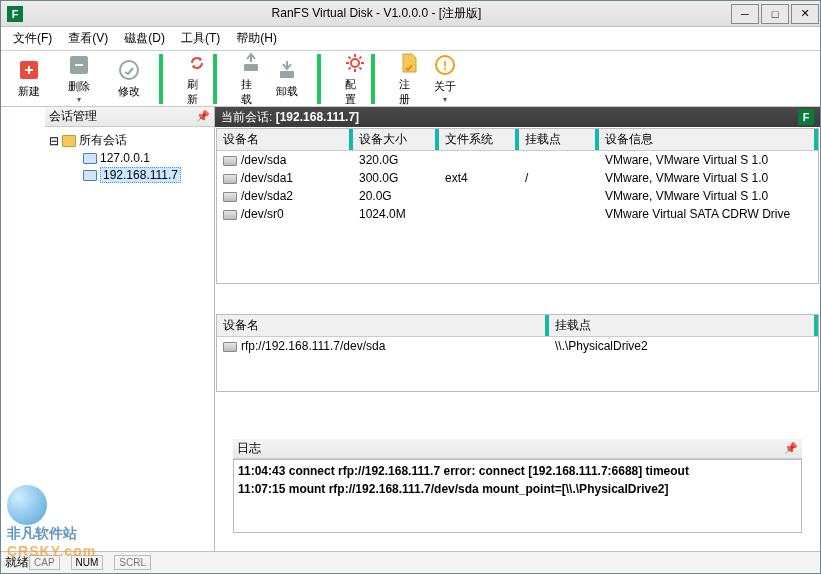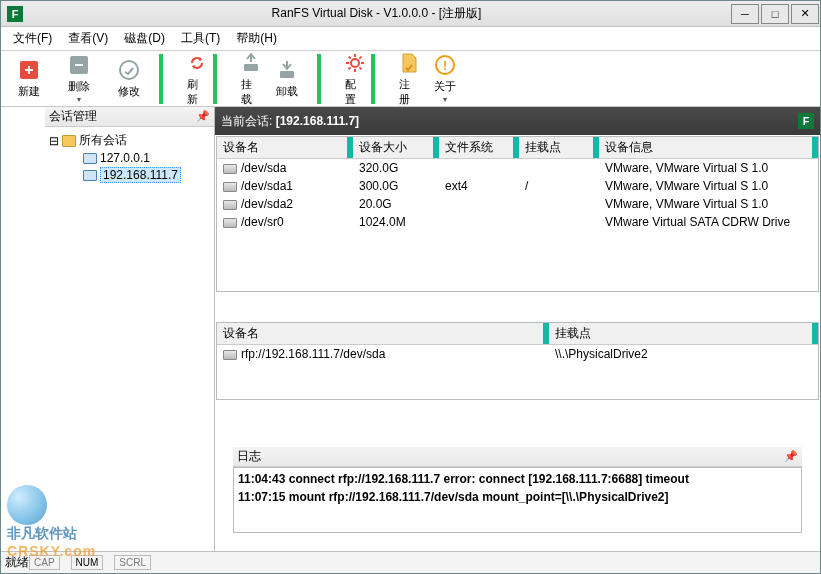--- a/index.html
+++ b/index.html
@@ -25,26 +25,26 @@
 .panel-header { height: 20px; background: linear-gradient(#f4f4f4,#e8e8e8); border-bottom: 1px solid #ccc; display: flex; align-items: center; padding: 0 4px; font-size: 12px; justify-content: space-between; }
 .pin { font-size: 11px; color: #444; }
 .tree { padding: 4px; flex: 1; }
 .tree-node { display: flex; align-items: center; gap: 3px; padding: 1px 0; }
 .tree-node.child { padding-left: 34px; }
 .folder-ico { width: 14px; height: 12px; background: #f5c75d; border: 1px solid #c59a2d; border-radius: 1px; }
 .comp-ico { width: 14px; height: 11px; background: #cfe4f5; border: 1px solid #4a7fb0; border-radius: 1px; }
 .tree .sel { background: #cce8ff; border: 1px dotted #3399ff; padding: 0 2px; }
 
 .right { flex: 1; display: flex; flex-direction: column; }
-.session-bar { height: 28px; background: linear-gradient(#4a4a4a,#3a3a3a); color: #fff; display: flex; align-items: center; padding: 0 6px; font-size: 12px; justify-content: space-between; }
+.session-bar { height: 20px; background: linear-gradient(#4a4a4a,#3a3a3a); color: #fff; display: flex; align-items: center; padding: 0 6px; font-size: 12px; justify-content: space-between; }
 .session-bar .badge { width: 16px; height: 16px; background: #0a7a3a; color: #fff; display: flex; align-items: center; justify-content: center; font-weight: bold; font-size: 11px; }
 
 .list { border: 1px solid #bbb; margin: 1px; }
 .list-head { display: flex; background: #f0f0f0; border-bottom: 1px solid #ccc; }
-.list-head > div { padding: 2px 6px; border-right: 6px solid #14b8a6; font-size: 12px; }
+.list-head > div { padding: 2px 6px; border-right: 4px solid #14b8a6; font-size: 12px; }
 .list-body { }
 .row { display: flex; padding: 1px 0; }
 .row > div { padding: 1px 6px; white-space: nowrap; overflow: hidden; }
 .disk-ico { width: 14px; height: 10px; background: linear-gradient(#e8e8e8,#bcbcbc); border: 1px solid #888; border-radius: 1px; margin-right: 4px; display: inline-block; vertical-align: middle; }
 
 .top-list .c0 { width: 136px; }
 .top-list .c1 { width: 86px; }
 .top-list .c2 { width: 80px; }
 .top-list .c3 { width: 80px; }
 .top-list .c4 { flex: 1; }

